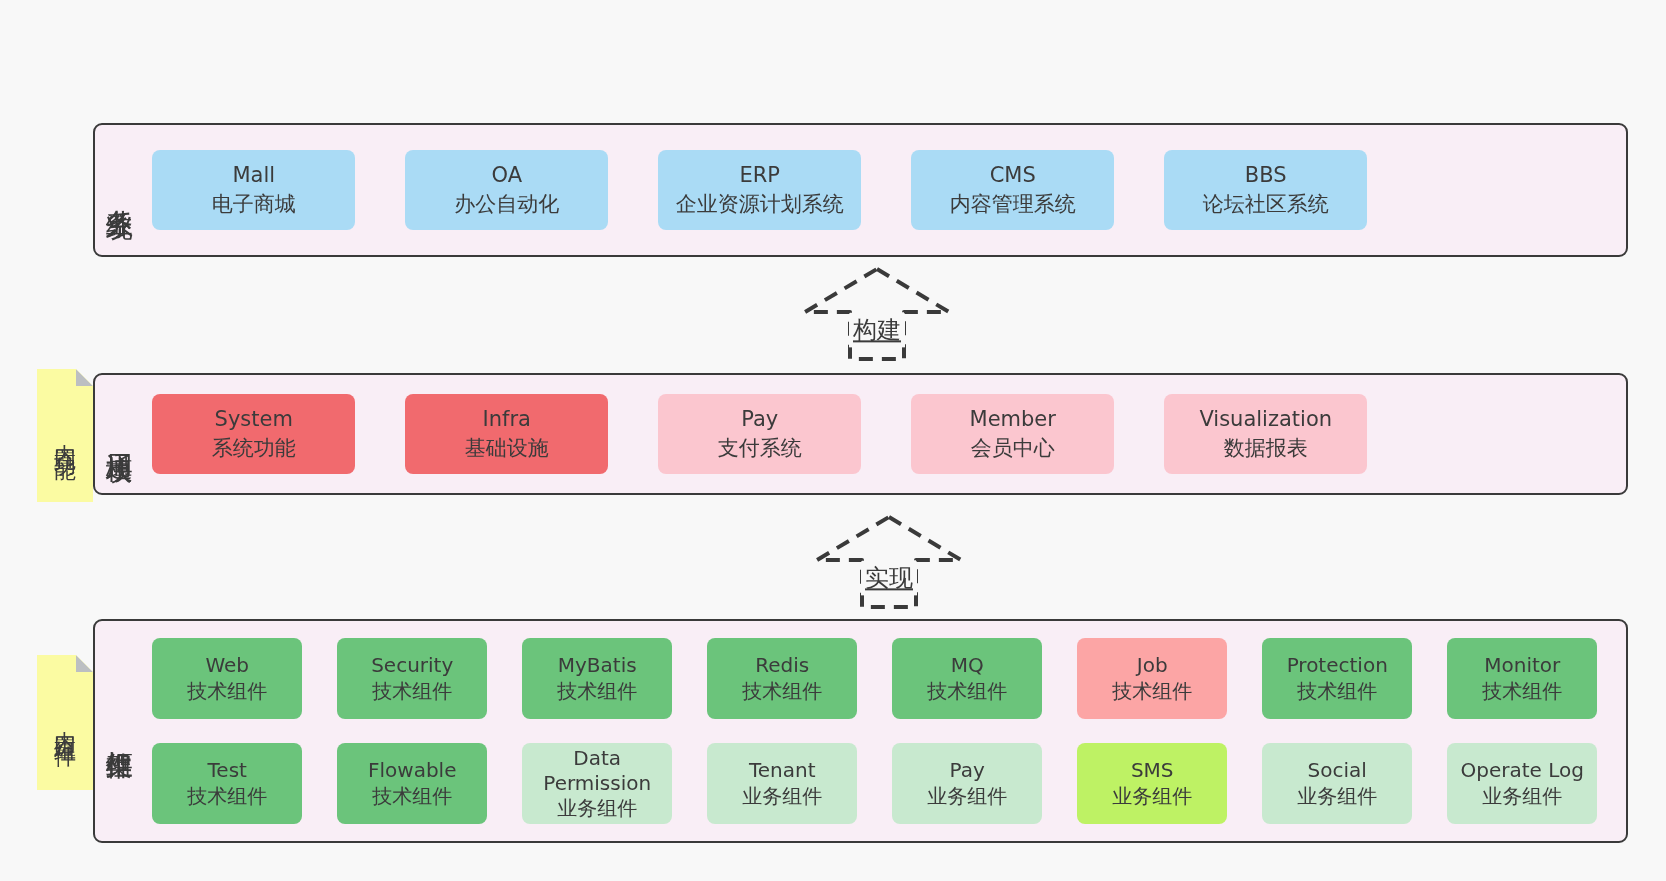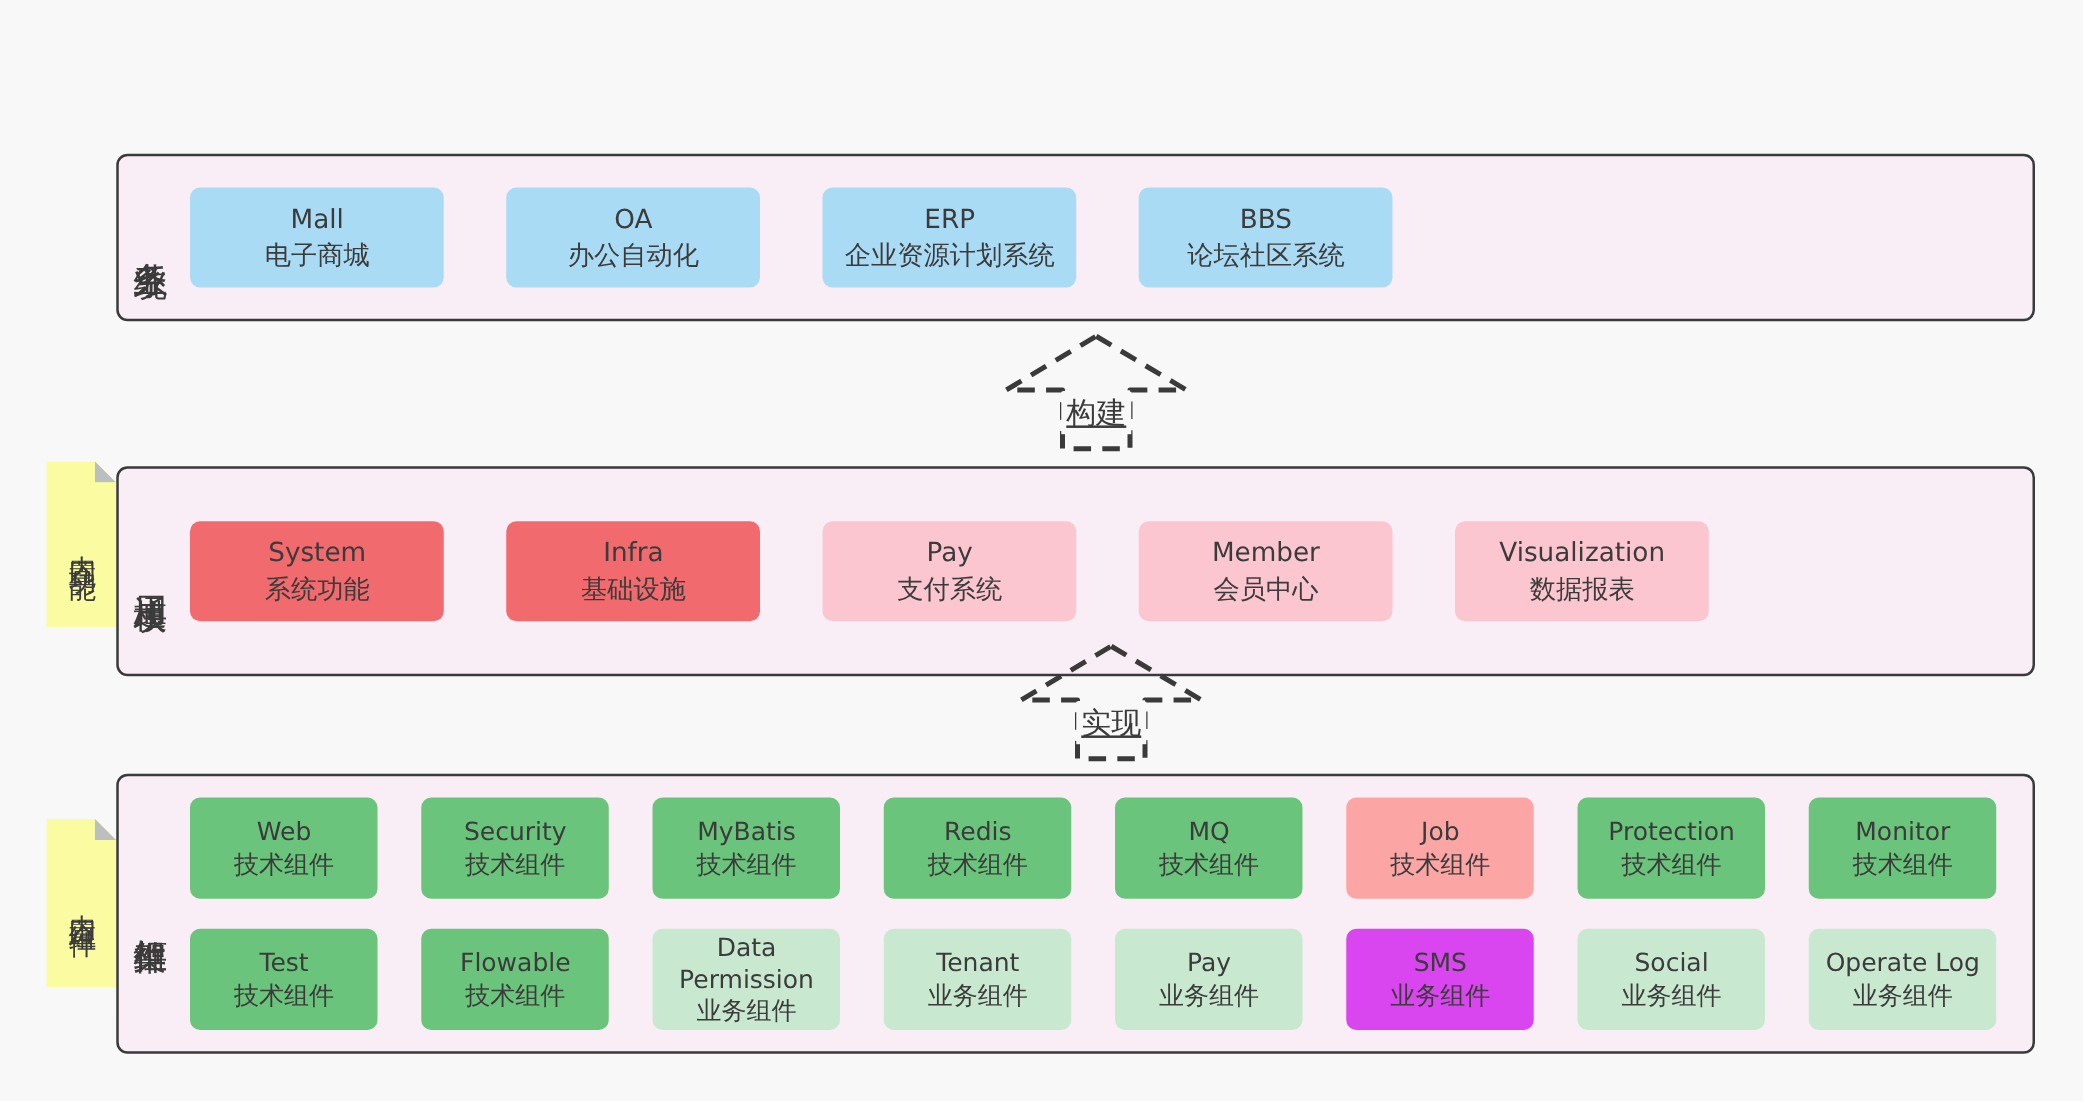--- a/index.html
+++ b/index.html
@@ -14,21 +14,21 @@
   }
   
   .panel{
     position:absolute;left:93px;width:1535px;box-sizing:border-box;
     background:var(--panel-bg,#f9eef6);
     border:2px solid var(--panel-border,#3a3a3a);
     border-radius:9px;
     display:flex;align-items:center;
   }
   #panel-business{top:123px;height:134px;}
-  #panel-modules{top:373px;height:168px;}
+  #panel-modules{top:373px;height:122px;}
   #panel-framework{top:619px;height:224px;}
   .panel-label{
     writing-mode:vertical-rl;text-orientation:upright;
     font-size:27px;line-height:1.12;letter-spacing:1px;
     margin-left:9px;color:var(--text,#3b3b3b);flex:0 0 auto;
   }
   .boxes{display:flex;align-items:center;}
   #panel-business .boxes,#panel-modules .boxes{gap:50px;margin-left:18px;}
   #panel-framework .rows{display:flex;flex-direction:column;gap:24px;margin-left:18px;}
   #panel-framework .boxes{gap:35px;}
@@ -93,20 +93,24 @@
         </div>
         <div class="box" style="background: rgb(170, 219, 245);">
           <div class="box-title">OA</div>
           <div class="box-sub">办公自动化</div>
         </div>
         <div class="box" style="background: rgb(170, 219, 245);">
           <div class="box-title">ERP</div>
           <div class="box-sub">企业资源计划系统</div>
         </div>
         <div class="box" style="background: rgb(170, 219, 245);">
+          <div class="box-title">CMS</div>
+          <div class="box-sub">内容管理系统</div>
+        </div>
+        <div class="box" style="background: rgb(170, 219, 245);">
           <div class="box-title">BBS</div>
           <div class="box-sub">论坛社区系统</div>
         </div>
       </div>
   </section>
 
   <div class="arrow" id="arrow-build">
     <svg width="150" height="96" viewBox="0 0 150 96">
       <path d="M75 3 L147 46 L102 46 L102 93 L48 93 L48 46 L3 46 Z" fill="none" stroke="#3a3a3a" stroke-width="4" stroke-dasharray="14 9" stroke-linejoin="round"></path>
     </svg>
@@ -197,21 +201,21 @@
             <div class="box-sub">业务组件</div>
           </div>
           <div class="box" style="background: rgb(200, 233, 207);">
             <div class="box-title">Tenant</div>
             <div class="box-sub">业务组件</div>
           </div>
           <div class="box" style="background: rgb(200, 233, 207);">
             <div class="box-title">Pay</div>
             <div class="box-sub">业务组件</div>
           </div>
-          <div class="box" style="background: #d946ef;">
+          <div class="box" style="background: #bef264;">
             <div class="box-title">SMS</div>
             <div class="box-sub">业务组件</div>
           </div>
           <div class="box" style="background: rgb(200, 233, 207);">
             <div class="box-title">Social</div>
             <div class="box-sub">业务组件</div>
           </div>
           <div class="box" style="background: rgb(200, 233, 207);">
             <div class="box-title">Operate Log</div>
             <div class="box-sub">业务组件</div>

